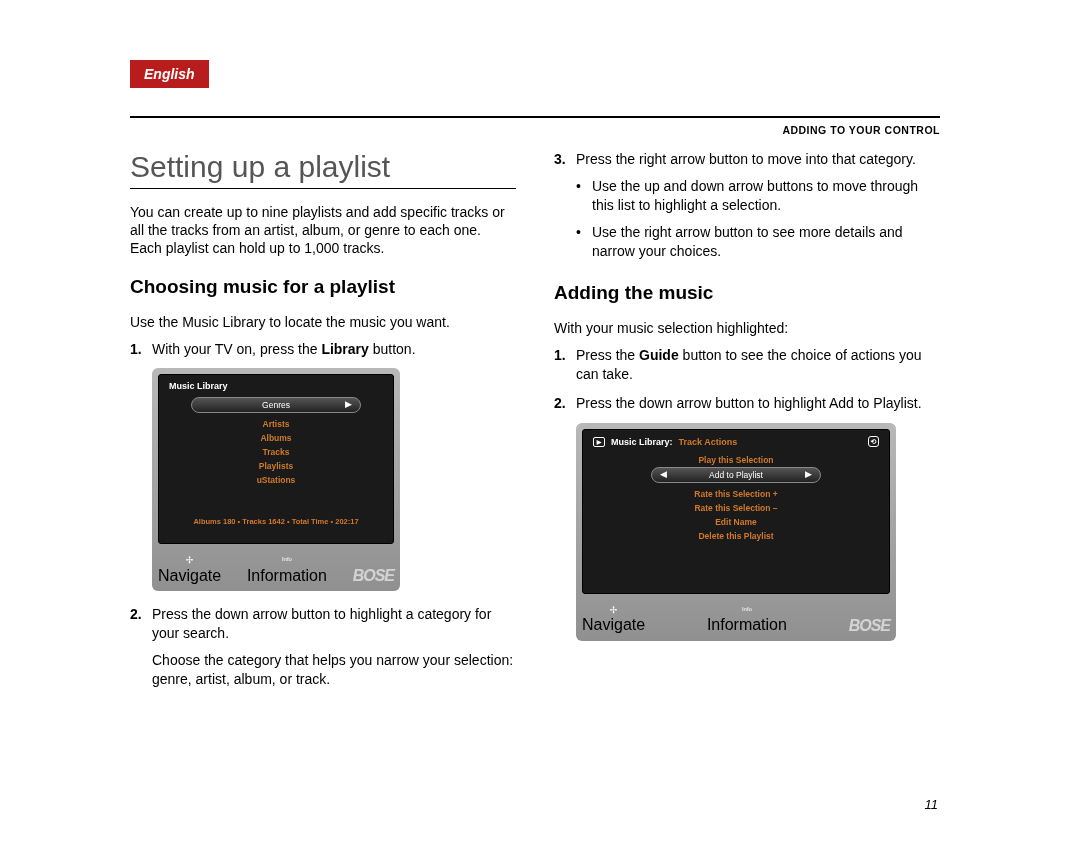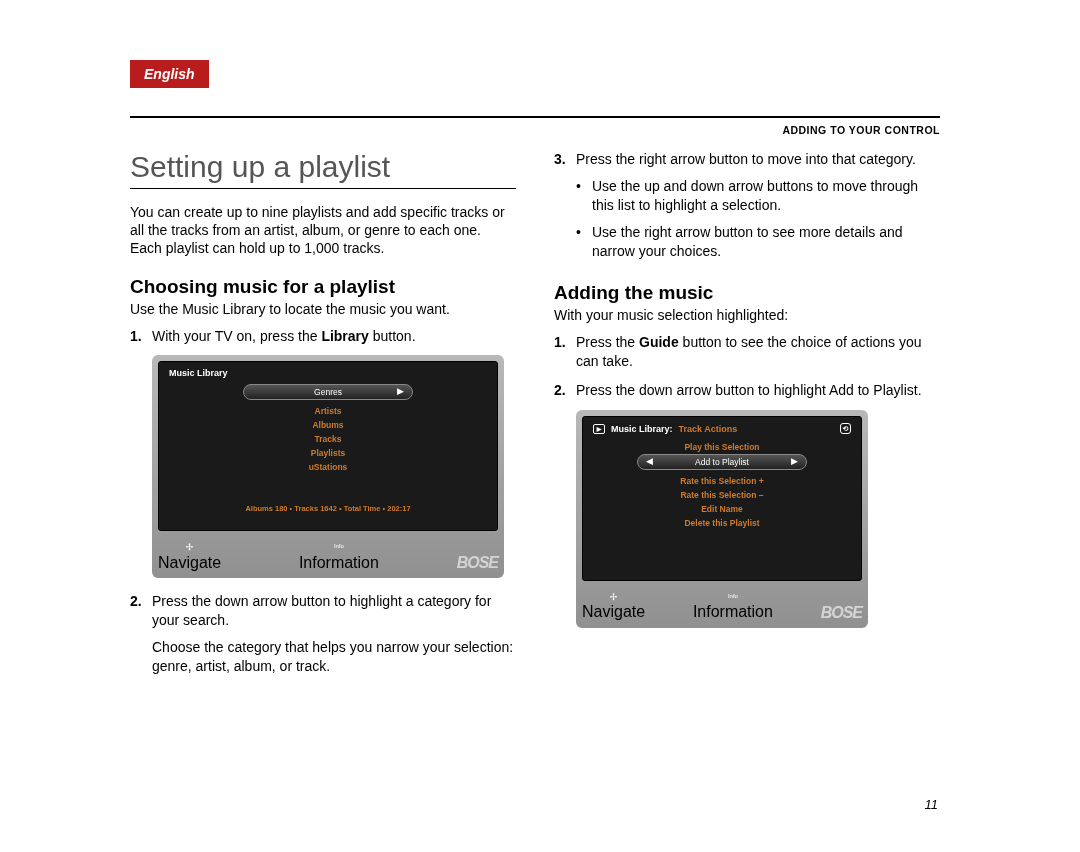--- a/index.html
+++ b/index.html
@@ -50,21 +50,21 @@
     margin-bottom: 14px;
   }
   .intro {
     font-size: 14px;
     line-height: 1.3;
     margin-bottom: 18px;
   }
   h2.sub {
     font-size: 19px;
     font-weight: bold;
-    margin-bottom: 3px;
+    margin-bottom: 16px;
   }
   .subdesc {
     font-size: 14px;
     margin-bottom: 10px;
   }
   ol.steps {
     list-style: none;
     font-size: 14px;
   }
   ol.steps > li {
@@ -87,21 +87,21 @@
   }
   ul.bullets li::before {
     content: "•";
     min-width: 16px;
   }
   .screen {
     background: linear-gradient(#b8b8b8,#909090);
     border-radius: 6px;
     padding: 6px;
     margin: 8px 0 14px 22px;
-    width: 352px;
+    width: 248px;
   }
   .screen-inner {
     background: #1a1a1a;
     border: 1px solid #000;
     border-radius: 3px;
     padding: 6px 10px 4px 10px;
     position: relative;
     min-height: 170px;
   }
   .screen-title {
@@ -268,21 +268,21 @@
           <span class="body">
             <span>Press the </span><b>Guide</b><span> button to see the choice of actions you can take.</span>
           </span>
         </li>
         <li>
           <span class="num">2.</span>
           <span class="body">Press the down arrow button to highlight Add to Playlist.</span>
         </li>
       </ol>
 
-      <div class="screen" style="width:292px">
+      <div class="screen" style="width:320px">
         <div class="screen-inner" style="min-height:150px">
           <div class="screen-title" style="justify-content:space-between">
             <span style="display:flex;gap:6px;align-items:center">
               <span class="play-badge">▶</span>
               <span>Music Library:</span>
               <span class="sub">Track Actions</span>
             </span>
             <span class="circ-badge">⟲</span>
           </div>
           <div class="menu-item">Play this Selection</div>

